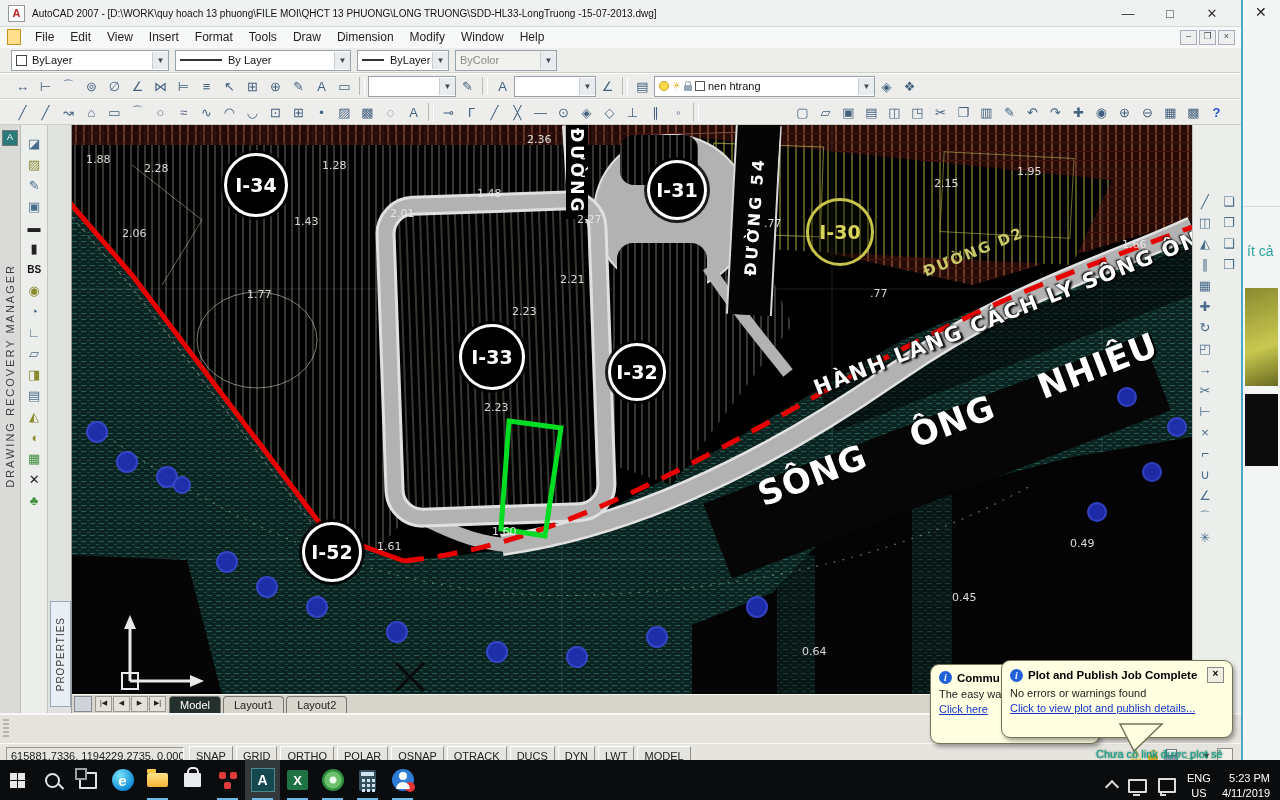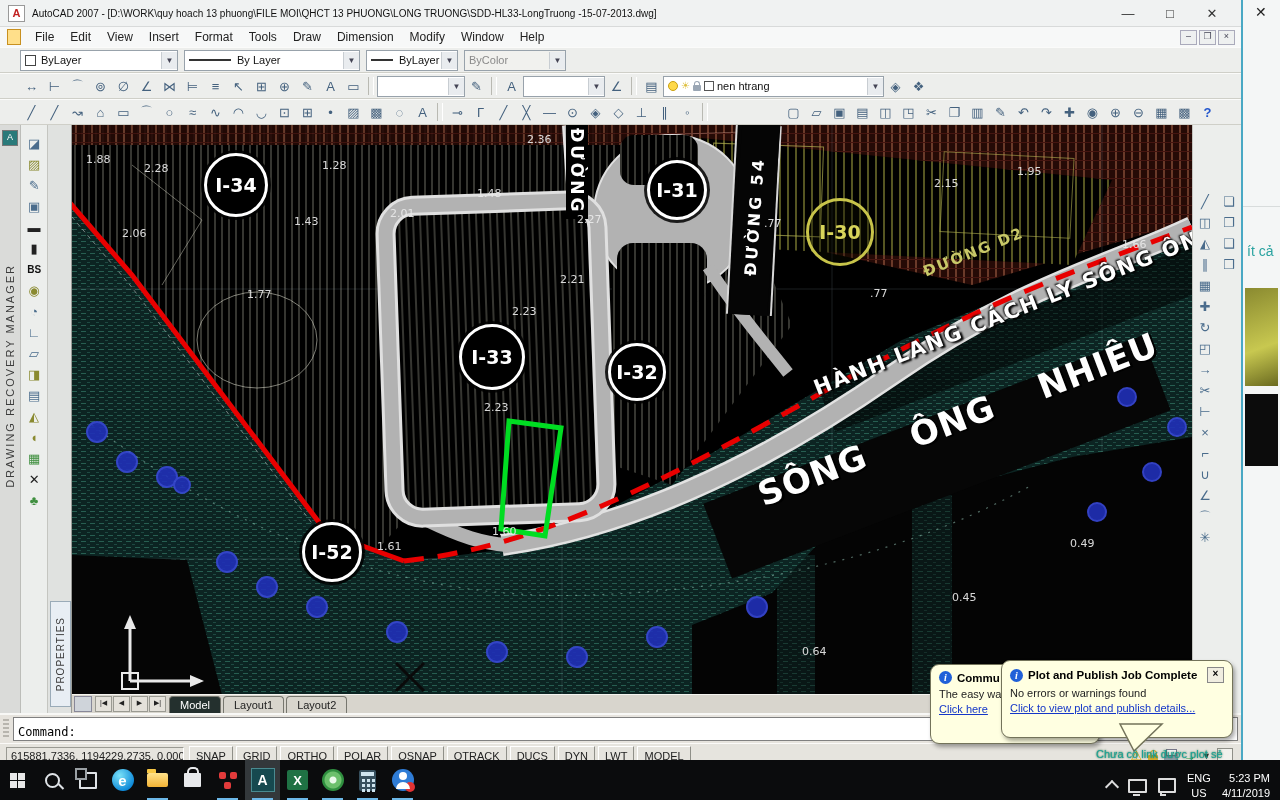--- a/index.html
+++ b/index.html
@@ -14,21 +14,21 @@
   .title-text{font-size:10px;color:#111;white-space:nowrap;}
   .win-btns{margin-left:auto;display:flex;gap:0;color:#333;}
   .win-btn{width:42px;text-align:center;font-size:13px;}
 
   .menubar{height:20px;background:#f7f8f8;display:flex;align-items:center;padding-left:5px;font-size:12px;color:#222;position:relative;}
   .doc-icon{width:12px;height:14px;background:#ffdf8a;border:1px solid #c89020;margin:0 6px 0 2px;}
   .menu-item{padding:1px 8px;}
   .mdi-btns{position:absolute;right:6px;top:3px;display:flex;gap:2px;}
   .mdi-btn{width:15px;height:13px;border:1px solid #aab;background:#eef0f0;font-size:9px;line-height:11px;text-align:center;color:#445;}
 
-  .toolbar-row{height:24px;background:#edeeec;border-top:1px solid #fbfbfa;border-bottom:1px solid #cfcfc8;display:flex;align-items:center;padding:0 20px;}
+  .toolbar-row{height:24px;background:#edeeec;border-top:1px solid #fbfbfa;border-bottom:1px solid #cfcfc8;display:flex;align-items:center;padding:0 11px;}
   .tbtn{width:23px;height:20px;display:flex;align-items:center;justify-content:center;font-size:13px;color:#44617e;flex:0 0 auto;}
   .sep{width:4px;height:18px;border-left:1px solid #b9b9b2;border-right:1px solid #fff;margin:0 3px;flex:0 0 auto;}
   .combo{height:19px;background:#fff;border:1px solid #98a2ab;display:flex;align-items:center;font-size:11px;color:#111;padding-left:4px;flex:0 0 auto;}
   .combo .arrow{margin-left:auto;width:15px;height:17px;background:#e9ecef;border-left:1px solid #c8cdd2;display:flex;align-items:center;justify-content:center;font-size:8px;color:#445;}
   .combo.disabled{background:#f1f1ee;color:#8a8a8a;}
   .swatch{width:9px;height:9px;border:1px solid #444;background:#fff;margin-right:5px;flex:0 0 auto;}
   .line-sample{height:2px;background:#333;margin-right:6px;flex:0 0 auto;}
   .mini{margin-right:3px;flex:0 0 auto;}
   .mini-bulb{width:8px;height:8px;border-radius:50%;background:#ffd94a;border:1px solid #c9a010;}
   .mini-sun{color:#dfc040;font-size:10px;line-height:10px;}
@@ -46,21 +46,21 @@
   .rail-btn{width:24px;height:21px;display:flex;align-items:center;justify-content:center;font-size:13px;color:#4a6c8c;flex:0 0 auto;}
   #rail3{width:25px;background:#e0e2e0;border-right:1px solid #9a9b97;position:relative;}
   .props-strip{position:absolute;left:2px;bottom:6px;width:19px;height:104px;background:#e8eef4;border:1px solid #9aabb8;display:flex;align-items:center;justify-content:center;}
   .props-strip .vlabel{font-size:10px;letter-spacing:1px;margin:0;}
 
   #canvas-col{width:1120px;display:flex;flex-direction:column;}
   #canvas{position:relative;width:1120px;height:570px;background:#000;overflow:hidden;}
   #canvas svg{position:absolute;left:0;top:0;}
 
   .zone{position:absolute;border:3px solid #fff;border-radius:50%;background:#000;color:#fff;display:flex;align-items:center;justify-content:center;font:bold 19px "DejaVu Sans",sans-serif;box-shadow:0 0 0 3px rgba(0,0,0,.85);}
-  .z-i34{left:132px;top:28px;width:58px;height:58px;}
+  .z-i34{left:152px;top:28px;width:58px;height:58px;}
   .z-i31{left:575px;top:35px;width:54px;height:54px;}
   .z-i30{left:734px;top:73px;width:62px;height:62px;border-color:#c8c44a;color:#d8d45a;background:rgba(15,15,0,.35);box-shadow:none;}
   .z-i33{left:387px;top:199px;width:60px;height:60px;}
   .z-i32{left:536px;top:218px;width:52px;height:52px;}
   .z-i52{left:230px;top:397px;width:54px;height:54px;}
 
   .elev{position:absolute;font:11px "DejaVu Sans",sans-serif;color:#eaeaea;opacity:.92;white-space:nowrap;}
 
   .vtext-top{position:absolute;left:516px;top:-2px;transform:rotate(90deg);transform-origin:left top;font:bold 17px "DejaVu Sans",sans-serif;color:#fff;background:#000;padding:1px 5px;letter-spacing:3px;white-space:nowrap;}
   .road54{position:absolute;left:664px;top:-8px;width:38px;height:198px;background:#050505;transform:rotate(4deg);display:flex;align-items:center;justify-content:center;}
@@ -592,21 +592,20 @@
         <span class="rail-btn" data-name="bring-to-front-icon">❏</span>
             <span class="rail-btn" data-name="send-to-back-icon">❐</span>
             <span class="rail-btn" data-name="bring-above-icon">❑</span>
             <span class="rail-btn" data-name="send-under-icon">❒</span>
           </div>
       </div>
     </div>
 
     <div id="cmdwin" data-name="command-window">
       <span class="grab" data-name="command-window-grab-handle"></span>
-      <div class="cmdtext" data-name="command-input">Command:</div>
     </div>
 
     <div id="statusbar" data-name="statusbar">
       <span class="coords" data-name="coordinates-readout">615881.7336, 1194229.2735, 0.0000</span>
       <span id="toggles">
 
       <span class="toggle" data-name="toggle-snap">SNAP</span>
           <span class="toggle" data-name="toggle-grid">GRID</span>
           <span class="toggle" data-name="toggle-ortho">ORTHO</span>
           <span class="toggle" data-name="toggle-polar">POLAR</span>

